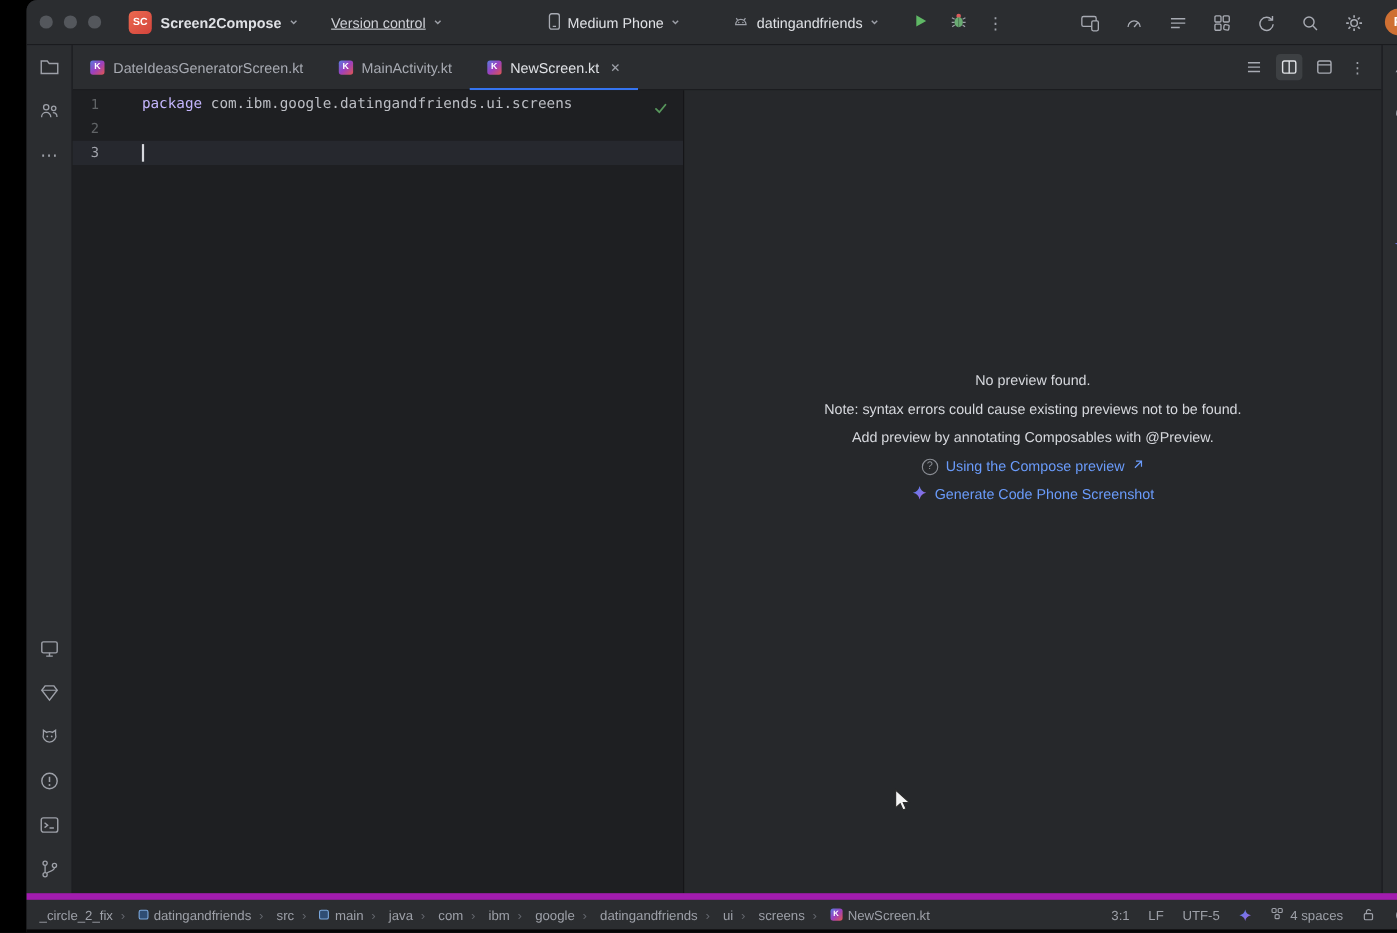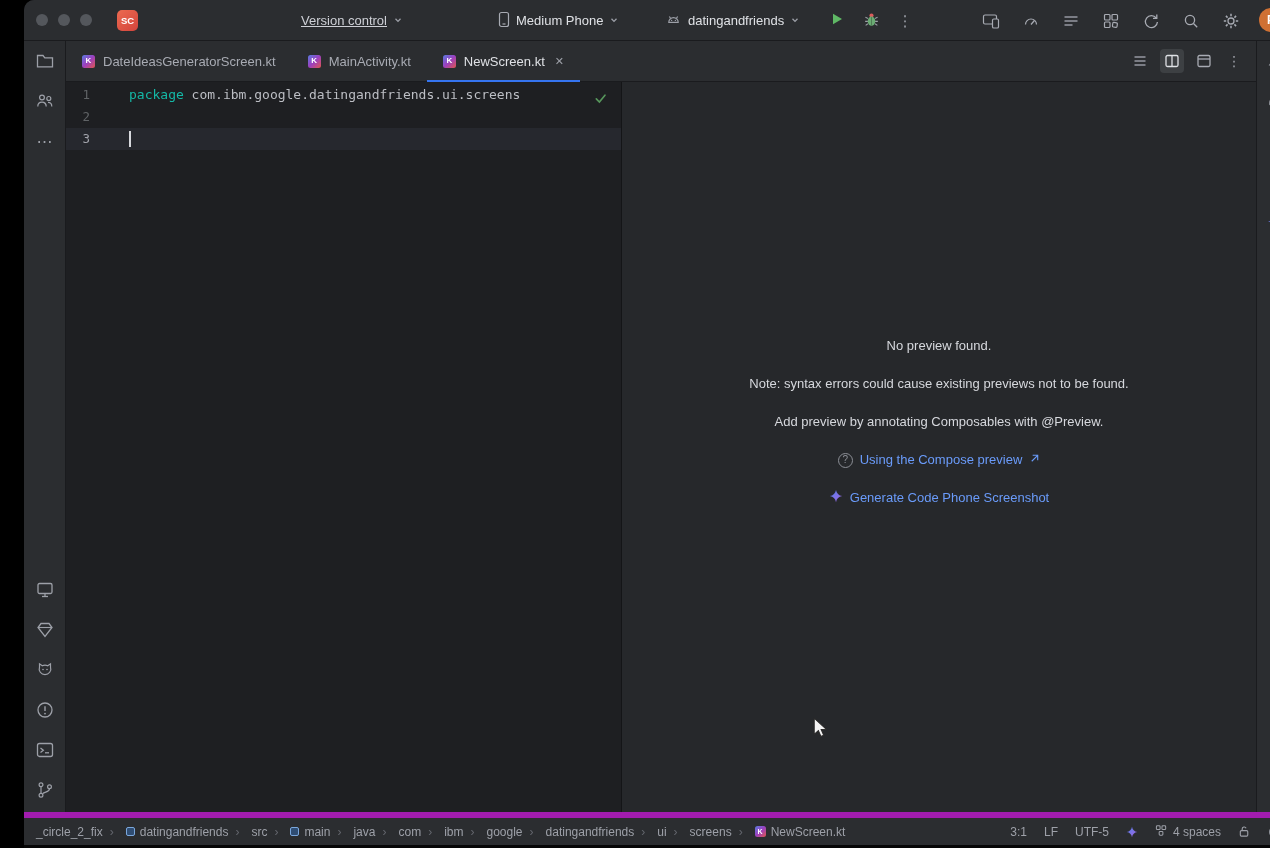--- a/index.html
+++ b/index.html
@@ -67,30 +67,30 @@
 
   
   .editor { position: absolute; left: 42px; top: 82px; width: 555px; height: 730px; background: #1e1f22; }
   .code-area { position: absolute; inset: 0; padding-top: 2px;
                font-family: "DejaVu Sans Mono", "Liberation Mono", monospace; font-size: 13px; }
   .crow { position: relative; height: 22px; line-height: 22px; white-space: pre; }
   .crow.current { background: #26282e; }
   .ln { position: absolute; left: 0; top: 0; width: 24px; text-align: right; color: #606366; font-size: 12.5px; }
   .crow.current .ln { color: #a1a3ab; }
   .codeline { position: absolute; left: 63px; top: 0; color: #bcbec4; }
-  .kw { color: #14b8a6; }
+  .kw { color: #c4b5fd; }
   .caret { position: absolute; left: 63px; top: 3px; width: 2px; height: 16px; background: #d6d8dd; }
   .inspect-widget { position: absolute; top: 7px; right: 12px; width: 18px; height: 18px;
                     display: flex; align-items: center; justify-content: center; }
 
   
   .preview { position: absolute; left: 597px; top: 82px; width: 635px; height: 730px;
              background: #26282b; border-left: 1px solid #141517; }
   .preview-content { position: absolute; top: 255px; left: 0; width: 100%; display: flex; flex-direction: column;
-                     align-items: center; gap: 20px; font-size: 13px; color: #d6d8dd; }
+                     align-items: center; gap: 8px; font-size: 13px; color: #d6d8dd; }
   .pline { height: 18px; line-height: 18px; }
   .plink { display: flex; align-items: center; gap: 7px; color: #6a9bfa; height: 18px; line-height: 18px; }
   .help-circle { width: 15px; height: 15px; border-radius: 50%; border: 1px solid #8c8f96; color: #8c8f96;
                  font-size: 10px; display: flex; align-items: center; justify-content: center; }
 
   
   .statusbar { position: absolute; left: 0; top: 812px; width: 1270px; height: 33px; background: #2b2d30;
                border-top: 6px solid #a21caf; display: flex; align-items: center; padding: 0 12px;
                font-size: 12px; color: #9da0a8; }
   .crumbs { display: flex; align-items: center; white-space: nowrap; }
@@ -117,20 +117,26 @@
 
 <div id="app">
 
   <header class="titlebar">
     <span class="tl-btn tl-close"></span>
     <span class="tl-btn tl-min"></span>
     <span class="tl-btn tl-max"></span>
 
     <span class="app-badge">SC</span>
 
+    <div class="tb-menu menu-project">
+      <span>Screen2Compose</span>
+      <span><svg width="10" height="10" viewBox="0 0 10 10">
+            <path d="M2.5 3.8 L5 6.4 L7.5 3.8" stroke="#9da0a8" stroke-width="1.3" fill="none"></path>
+          </svg></span>
+    </div>
 
     <div class="tb-menu menu-vcs">
       <span>Version control</span>
       <span><svg width="10" height="10" viewBox="0 0 10 10">
             <path d="M2.5 3.8 L5 6.4 L7.5 3.8" stroke="#9da0a8" stroke-width="1.3" fill="none"></path>
           </svg></span>
     </div>
 
     <div class="tb-menu device-select">
       <span><svg width="12" height="17" viewBox="0 0 12 17">

